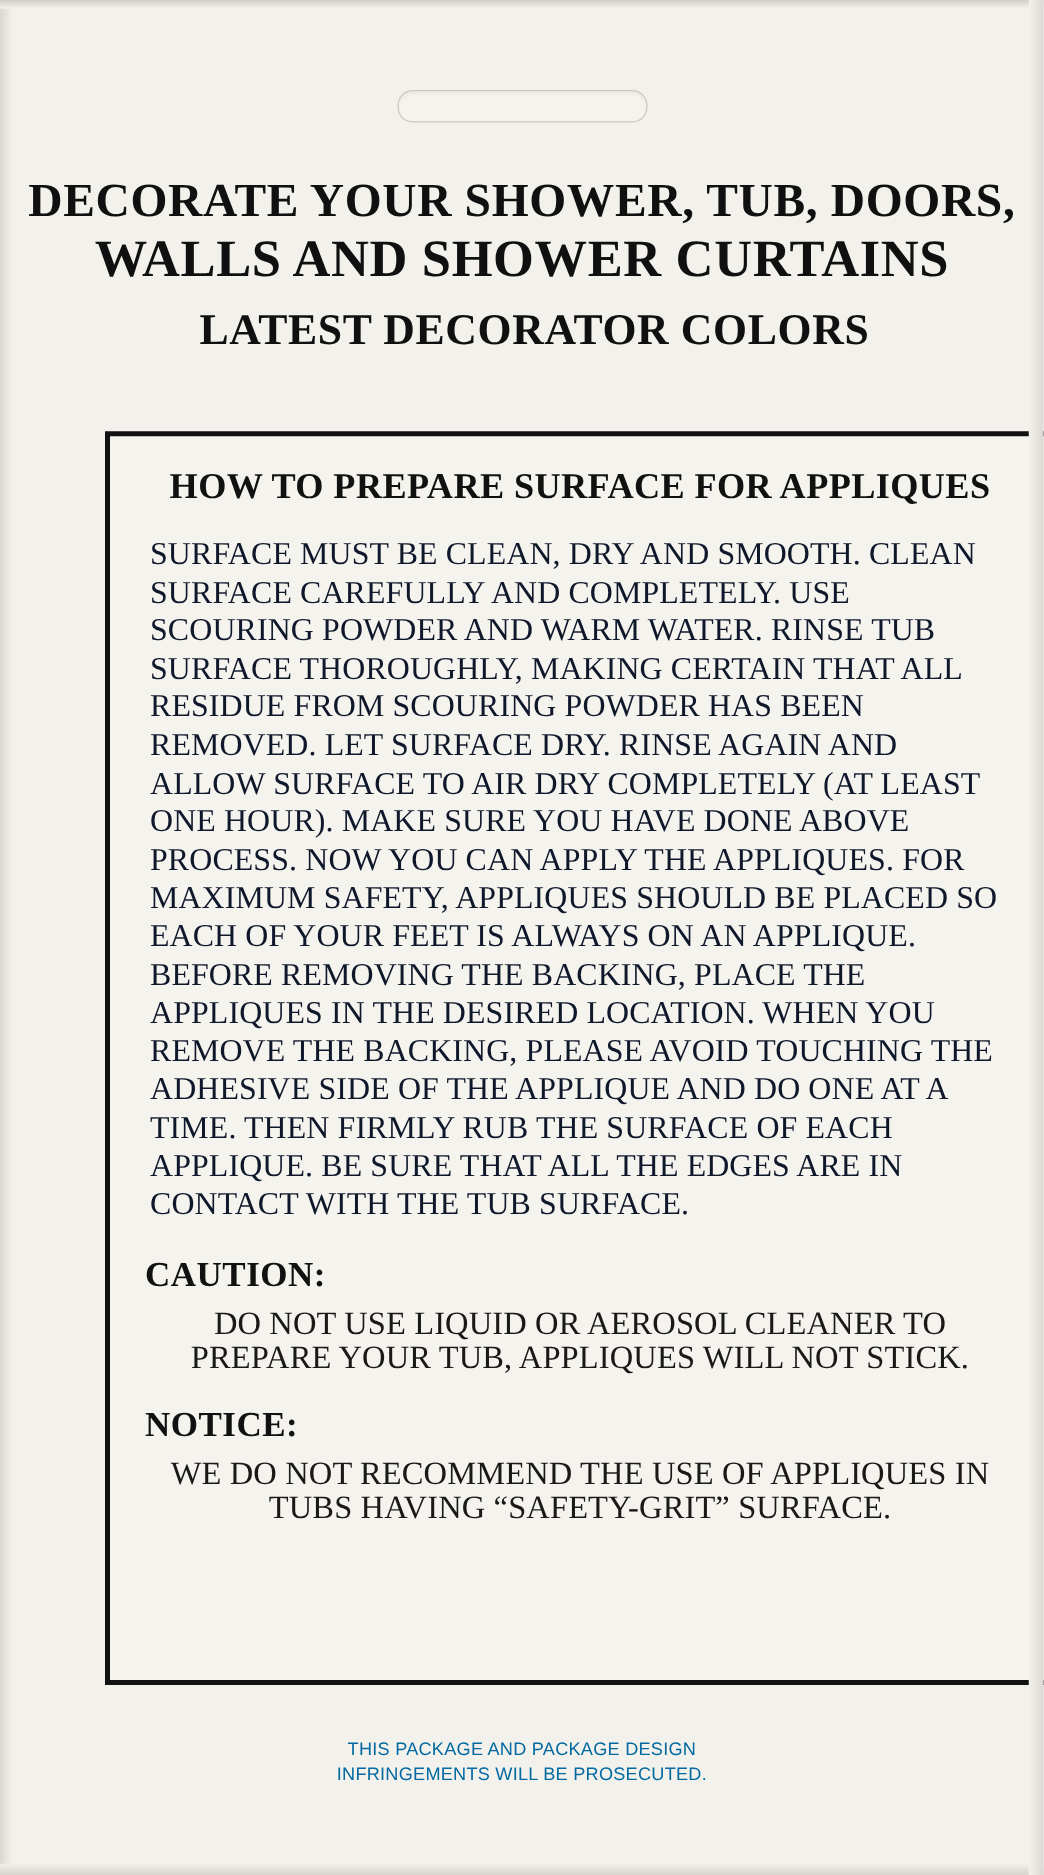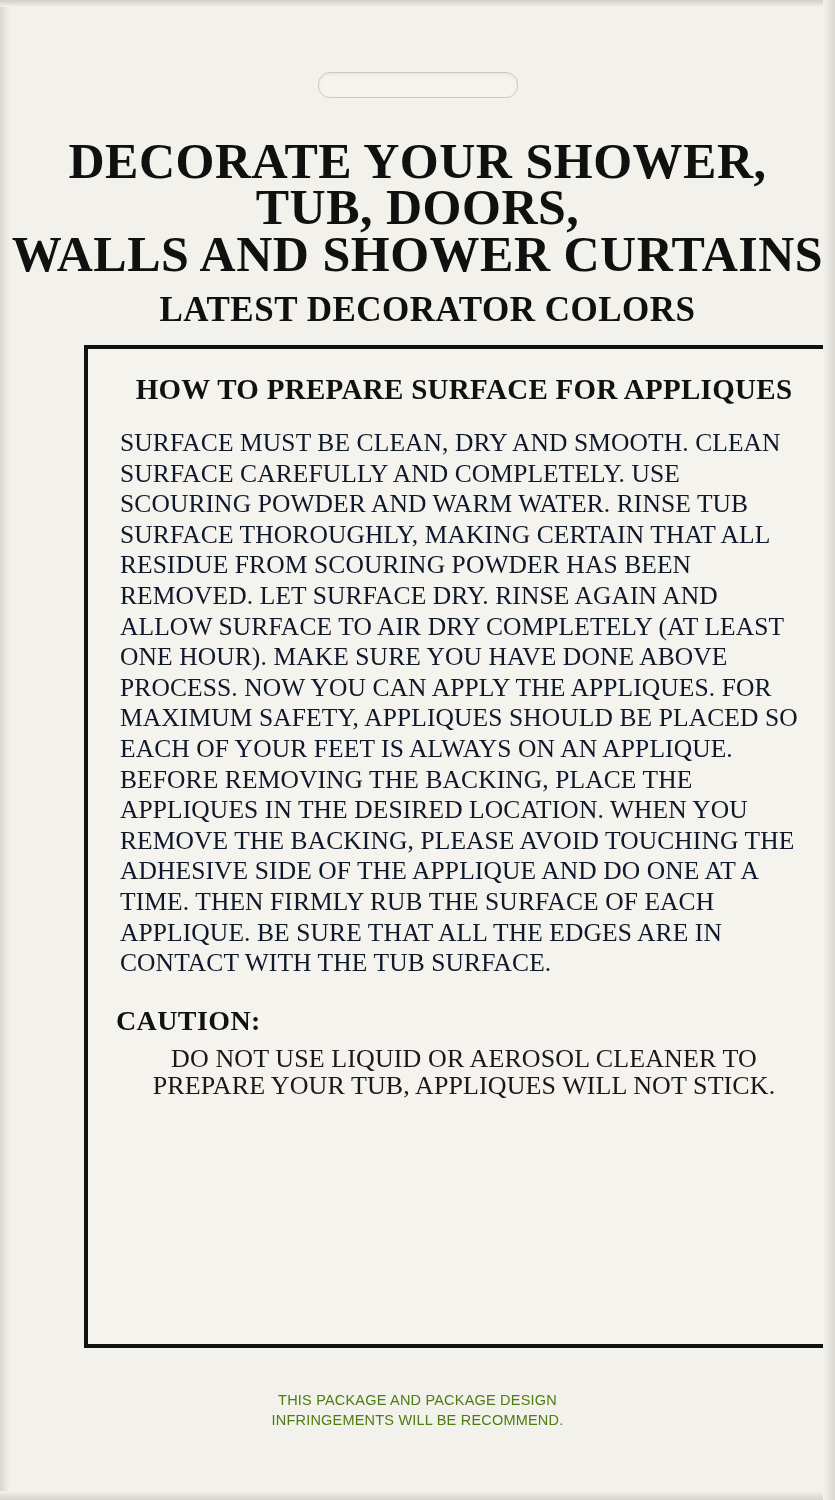--- a/index.html
+++ b/index.html
@@ -71,28 +71,28 @@
     position: absolute;
     left: 0; right: 0;
     top: 138px;
     text-align: center;
     color: #111010;
     font-weight: bold;
     font-family: "Liberation Serif", serif;
   }
   .headline .l1 {
     display: block;
-    font-size: 50px;
+    font-size: 38px;
     letter-spacing: 0.5px;
     line-height: 46px;
     padding: 0 14px;
   }
   .headline .l2 {
     display: block;
-    font-size: 50px;
+    font-size: 42px;
     letter-spacing: 0.5px;
     line-height: 48px;
   }
   .headline .l3 {
     display: block;
     font-size: 35px;
     letter-spacing: 0.5px;
     line-height: 64px;
     padding-left: 20px;
   }
@@ -151,21 +151,21 @@
   }
 
   .copyright {
     position: absolute;
     left: 0; right: 0;
     top: 1390px;
     text-align: center;
     font-family: "Liberation Sans", sans-serif;
     font-size: 14.5px;
     line-height: 20px;
-    color: #4d7c0f;
+    color: #0369a1;
     letter-spacing: 0.2px;
   }
   .copyright span { display: block; }
 </style>
 </head>
 <body>
 
 <div id="package">
 
   <div class="top-edge"></div>
@@ -181,21 +181,23 @@
 
   <div class="panel">
     <div class="panel-inner">
       <div class="panel-title">HOW TO PREPARE SURFACE FOR APPLIQUES</div>
 
       <p class="body-copy">SURFACE MUST BE CLEAN, DRY AND SMOOTH. CLEAN SURFACE CAREFULLY AND COMPLETELY. USE SCOURING POWDER AND WARM WATER. RINSE TUB SURFACE THOROUGHLY, MAKING CERTAIN THAT ALL RESIDUE FROM SCOURING POWDER HAS BEEN REMOVED. LET SURFACE DRY. RINSE AGAIN AND ALLOW SURFACE TO AIR DRY COMPLETELY (AT LEAST ONE HOUR). MAKE SURE YOU HAVE DONE ABOVE PROCESS. NOW YOU CAN APPLY THE APPLIQUES. FOR MAXIMUM SAFETY, APPLIQUES SHOULD BE PLACED SO EACH OF YOUR FEET IS ALWAYS ON AN APPLIQUE. BEFORE REMOVING THE BACKING, PLACE THE APPLIQUES IN THE DESIRED LOCATION. WHEN YOU REMOVE THE BACKING, PLEASE AVOID TOUCHING THE ADHESIVE SIDE OF THE APPLIQUE AND DO ONE AT A TIME. THEN FIRMLY RUB THE SURFACE OF EACH APPLIQUE. BE SURE THAT ALL THE EDGES ARE IN CONTACT WITH THE TUB SURFACE.</p>
 
       <div class="section-heading">CAUTION:</div>
       <p class="section-body">DO NOT USE LIQUID OR AEROSOL CLEANER TO PREPARE YOUR TUB, APPLIQUES WILL NOT STICK.</p>
 
+      <div class="section-heading">NOTICE:</div>
+      <p class="section-body">WE DO NOT RECOMMEND THE USE OF APPLIQUES IN TUBS HAVING “SAFETY-GRIT” SURFACE.</p>
     </div>
   </div>
 
   <div class="copyright">
     <span>THIS PACKAGE AND PACKAGE DESIGN</span>
-    <span>INFRINGEMENTS WILL BE RECOMMEND.</span>
+    <span>INFRINGEMENTS WILL BE PROSECUTED.</span>
   </div>
 
 </div>
 
 </body></html>

